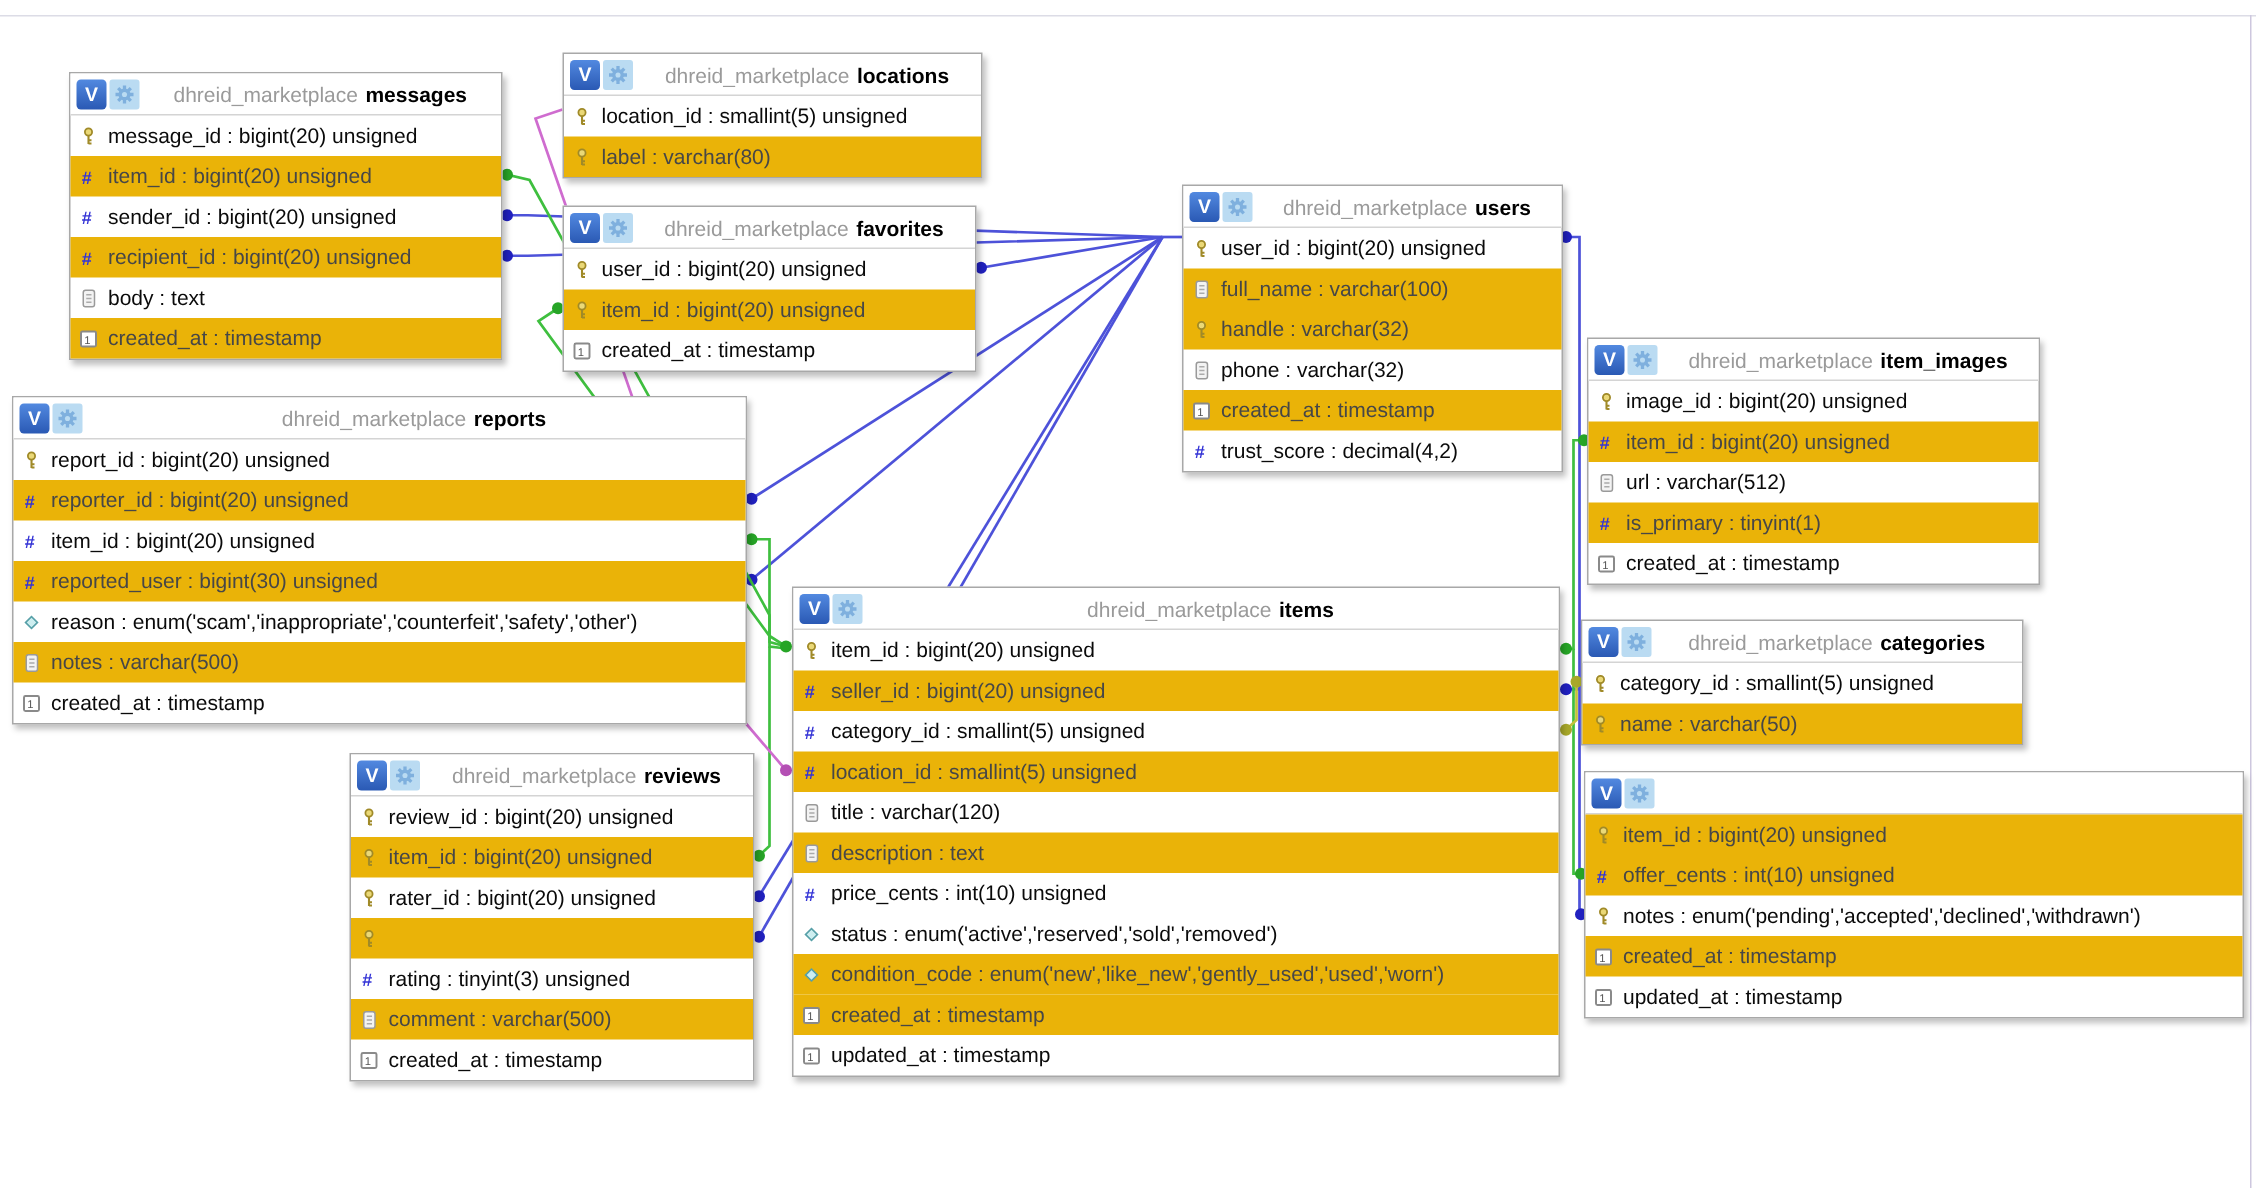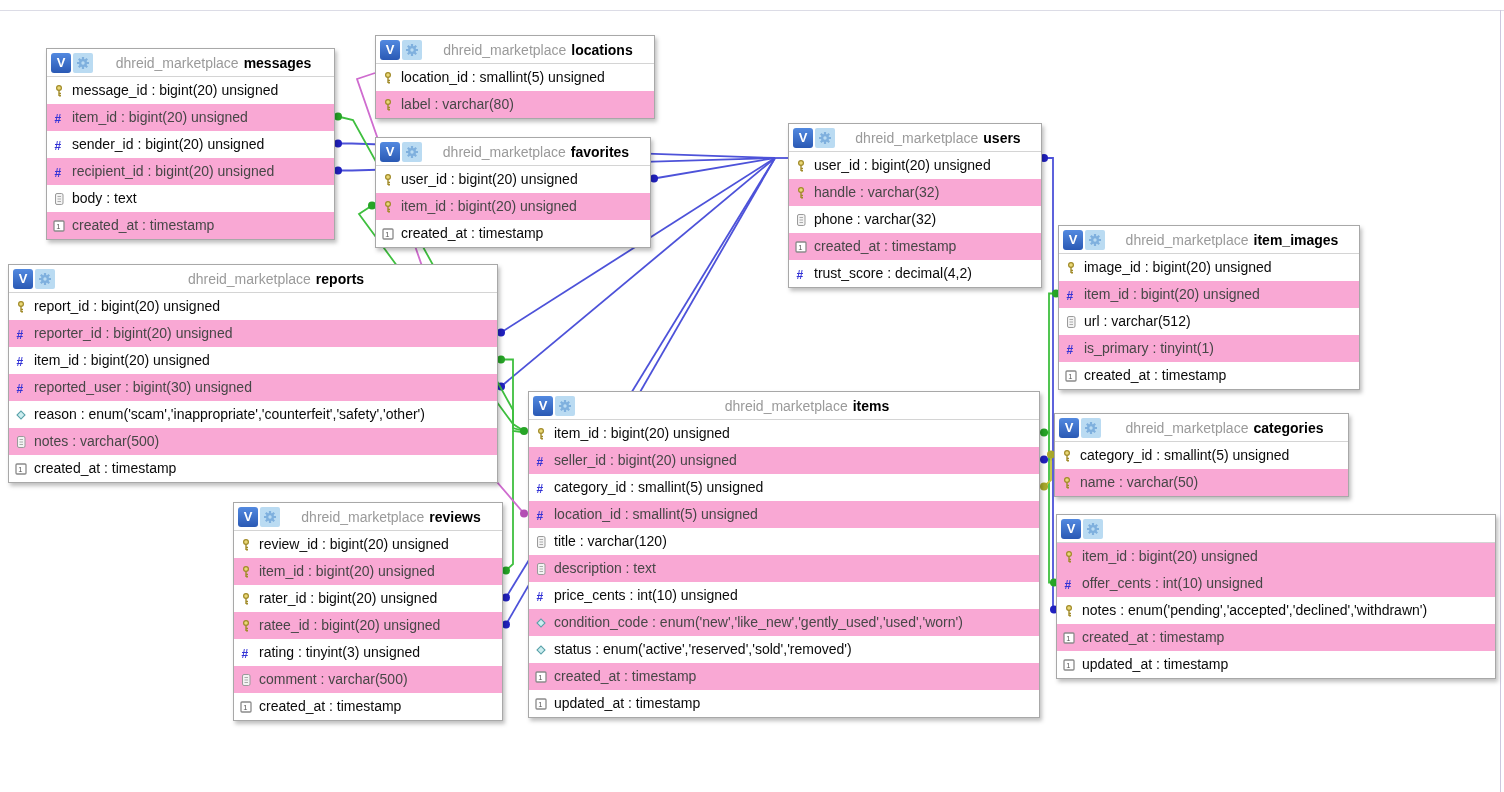--- a/index.html
+++ b/index.html
@@ -16,21 +16,21 @@
   .vbox{width:20px;height:20px;margin-left:4px;flex:none;border-radius:3px;
         background:linear-gradient(#5289e0,#2a59b4);color:#fff;font-weight:bold;
         font-size:13px;display:flex;align-items:center;justify-content:center;cursor:pointer;}
   .gbox{width:20px;height:20px;margin-left:2px;flex:none;border-radius:2px;
         background:#badbf2;display:flex;align-items:center;justify-content:center;cursor:pointer;}
   .hdr-text{flex:1;text-align:center;white-space:nowrap;padding:0 6px;overflow:hidden;}
   .db{color:#9a9a9a;}
   .tname{color:#000;font-weight:bold;margin-left:5px;}
   .row{height:27px;display:flex;align-items:center;padding-left:5px;
        white-space:nowrap;color:#0a0a0a;box-sizing:border-box;overflow:hidden;}
-  .row.alt{background:#f9a8d4;color:#474747;}
+  .row.alt{background:#eab308;color:#474747;}
   .ficon{width:14px;height:14px;margin-right:6px;flex:none;display:flex;}
   .ftext{line-height:27px;}
 </style>
 </head>
 <body>
 
 <div id="canvas">
   <svg id="relations" width="1504" height="792">
       <polyline points="338,143.5 352,143.5 775,158" fill="none" stroke="#4d52d9" stroke-width="1.8"></polyline>
       <circle cx="338" cy="143.5" r="4" fill="#2121c0"></circle>
@@ -226,20 +226,29 @@
           <svg viewBox="0 0 14 14" width="14" height="14">
             <circle cx="7" cy="4" r="2.4" fill="#ead877" stroke="#a08a28" stroke-width="1.2"></circle>
             <path d="M7 6.4V12 M7 9.5h2 M7 11.7h2" stroke="#a08a28" stroke-width="1.4" fill="none"></path>
           </svg>
         </span>
         <span class="ftext">user_id : bigint(20) unsigned</span>
       </div>
       <div class="row alt">
         <span class="ficon">
           <svg viewBox="0 0 14 14" width="14" height="14">
+            <rect x="3.5" y="1.5" width="7.5" height="11" rx="1.5" fill="#f3f3f3" stroke="#9a9a9a"></rect>
+            <path d="M5.5 4.5h3.5 M5.5 7h3.5 M5.5 9.5h3.5" stroke="#ababab" stroke-width="1"></path>
+          </svg>
+        </span>
+        <span class="ftext">full_name : varchar(100)</span>
+      </div>
+      <div class="row alt">
+        <span class="ficon">
+          <svg viewBox="0 0 14 14" width="14" height="14">
             <circle cx="7" cy="4" r="2.4" fill="#ead877" stroke="#a08a28" stroke-width="1.2"></circle>
             <path d="M7 6.4V12 M7 9.5h2 M7 11.7h2" stroke="#a08a28" stroke-width="1.4" fill="none"></path>
           </svg>
         </span>
         <span class="ftext">handle : varchar(32)</span>
       </div>
       <div class="row">
         <span class="ficon">
           <svg viewBox="0 0 14 14" width="14" height="14">
             <rect x="3.5" y="1.5" width="7.5" height="11" rx="1.5" fill="#f3f3f3" stroke="#9a9a9a"></rect>
@@ -402,36 +411,36 @@
         <span class="ftext">description : text</span>
       </div>
       <div class="row">
         <span class="ficon">
           <svg viewBox="0 0 14 14" width="14" height="14">
             <text x="2.5" y="11.5" font-size="12" font-weight="bold" fill="#3434d6" font-family="Liberation Sans,sans-serif">#</text>
           </svg>
         </span>
         <span class="ftext">price_cents : int(10) unsigned</span>
       </div>
-      <div class="row alt">
+      <div class="row">
         <span class="ficon">
           <svg viewBox="0 0 14 14" width="14" height="14">
             <rect x="4.2" y="4.2" width="5.6" height="5.6" fill="#cdeef0" stroke="#57a0a8" stroke-width="1.1" transform="rotate(45 7 7)"></rect>
           </svg>
         </span>
+        <span class="ftext">status : enum('active','reserved','sold','removed')</span>
+      </div>
+      <div class="row alt">
+        <span class="ficon">
+          <svg viewBox="0 0 14 14" width="14" height="14">
+            <rect x="4.2" y="4.2" width="5.6" height="5.6" fill="#cdeef0" stroke="#57a0a8" stroke-width="1.1" transform="rotate(45 7 7)"></rect>
+          </svg>
+        </span>
         <span class="ftext">condition_code : enum('new','like_new','gently_used','used','worn')</span>
       </div>
-      <div class="row">
-        <span class="ficon">
-          <svg viewBox="0 0 14 14" width="14" height="14">
-            <rect x="4.2" y="4.2" width="5.6" height="5.6" fill="#cdeef0" stroke="#57a0a8" stroke-width="1.1" transform="rotate(45 7 7)"></rect>
-          </svg>
-        </span>
-        <span class="ftext">status : enum('active','reserved','sold','removed')</span>
-      </div>
       <div class="row alt">
         <span class="ficon">
           <svg viewBox="0 0 14 14" width="14" height="14">
             <rect x="2" y="2" width="10" height="10" rx="1" fill="#fff" stroke="#8a8a8a" stroke-width="1.3"></rect>
             <text x="4.2" y="10.2" font-size="7.5" fill="#555" font-family="Liberation Sans,sans-serif">1</text>
           </svg>
         </span>
         <span class="ftext">created_at : timestamp</span>
       </div>
       <div class="row">
@@ -483,21 +492,20 @@
         </span>
         <span class="ftext">rater_id : bigint(20) unsigned</span>
       </div>
       <div class="row alt">
         <span class="ficon">
           <svg viewBox="0 0 14 14" width="14" height="14">
             <circle cx="7" cy="4" r="2.4" fill="#ead877" stroke="#a08a28" stroke-width="1.2"></circle>
             <path d="M7 6.4V12 M7 9.5h2 M7 11.7h2" stroke="#a08a28" stroke-width="1.4" fill="none"></path>
           </svg>
         </span>
-        <span class="ftext">ratee_id : bigint(20) unsigned</span>
       </div>
       <div class="row">
         <span class="ficon">
           <svg viewBox="0 0 14 14" width="14" height="14">
             <text x="2.5" y="11.5" font-size="12" font-weight="bold" fill="#3434d6" font-family="Liberation Sans,sans-serif">#</text>
           </svg>
         </span>
         <span class="ftext">rating : tinyint(3) unsigned</span>
       </div>
       <div class="row alt">

